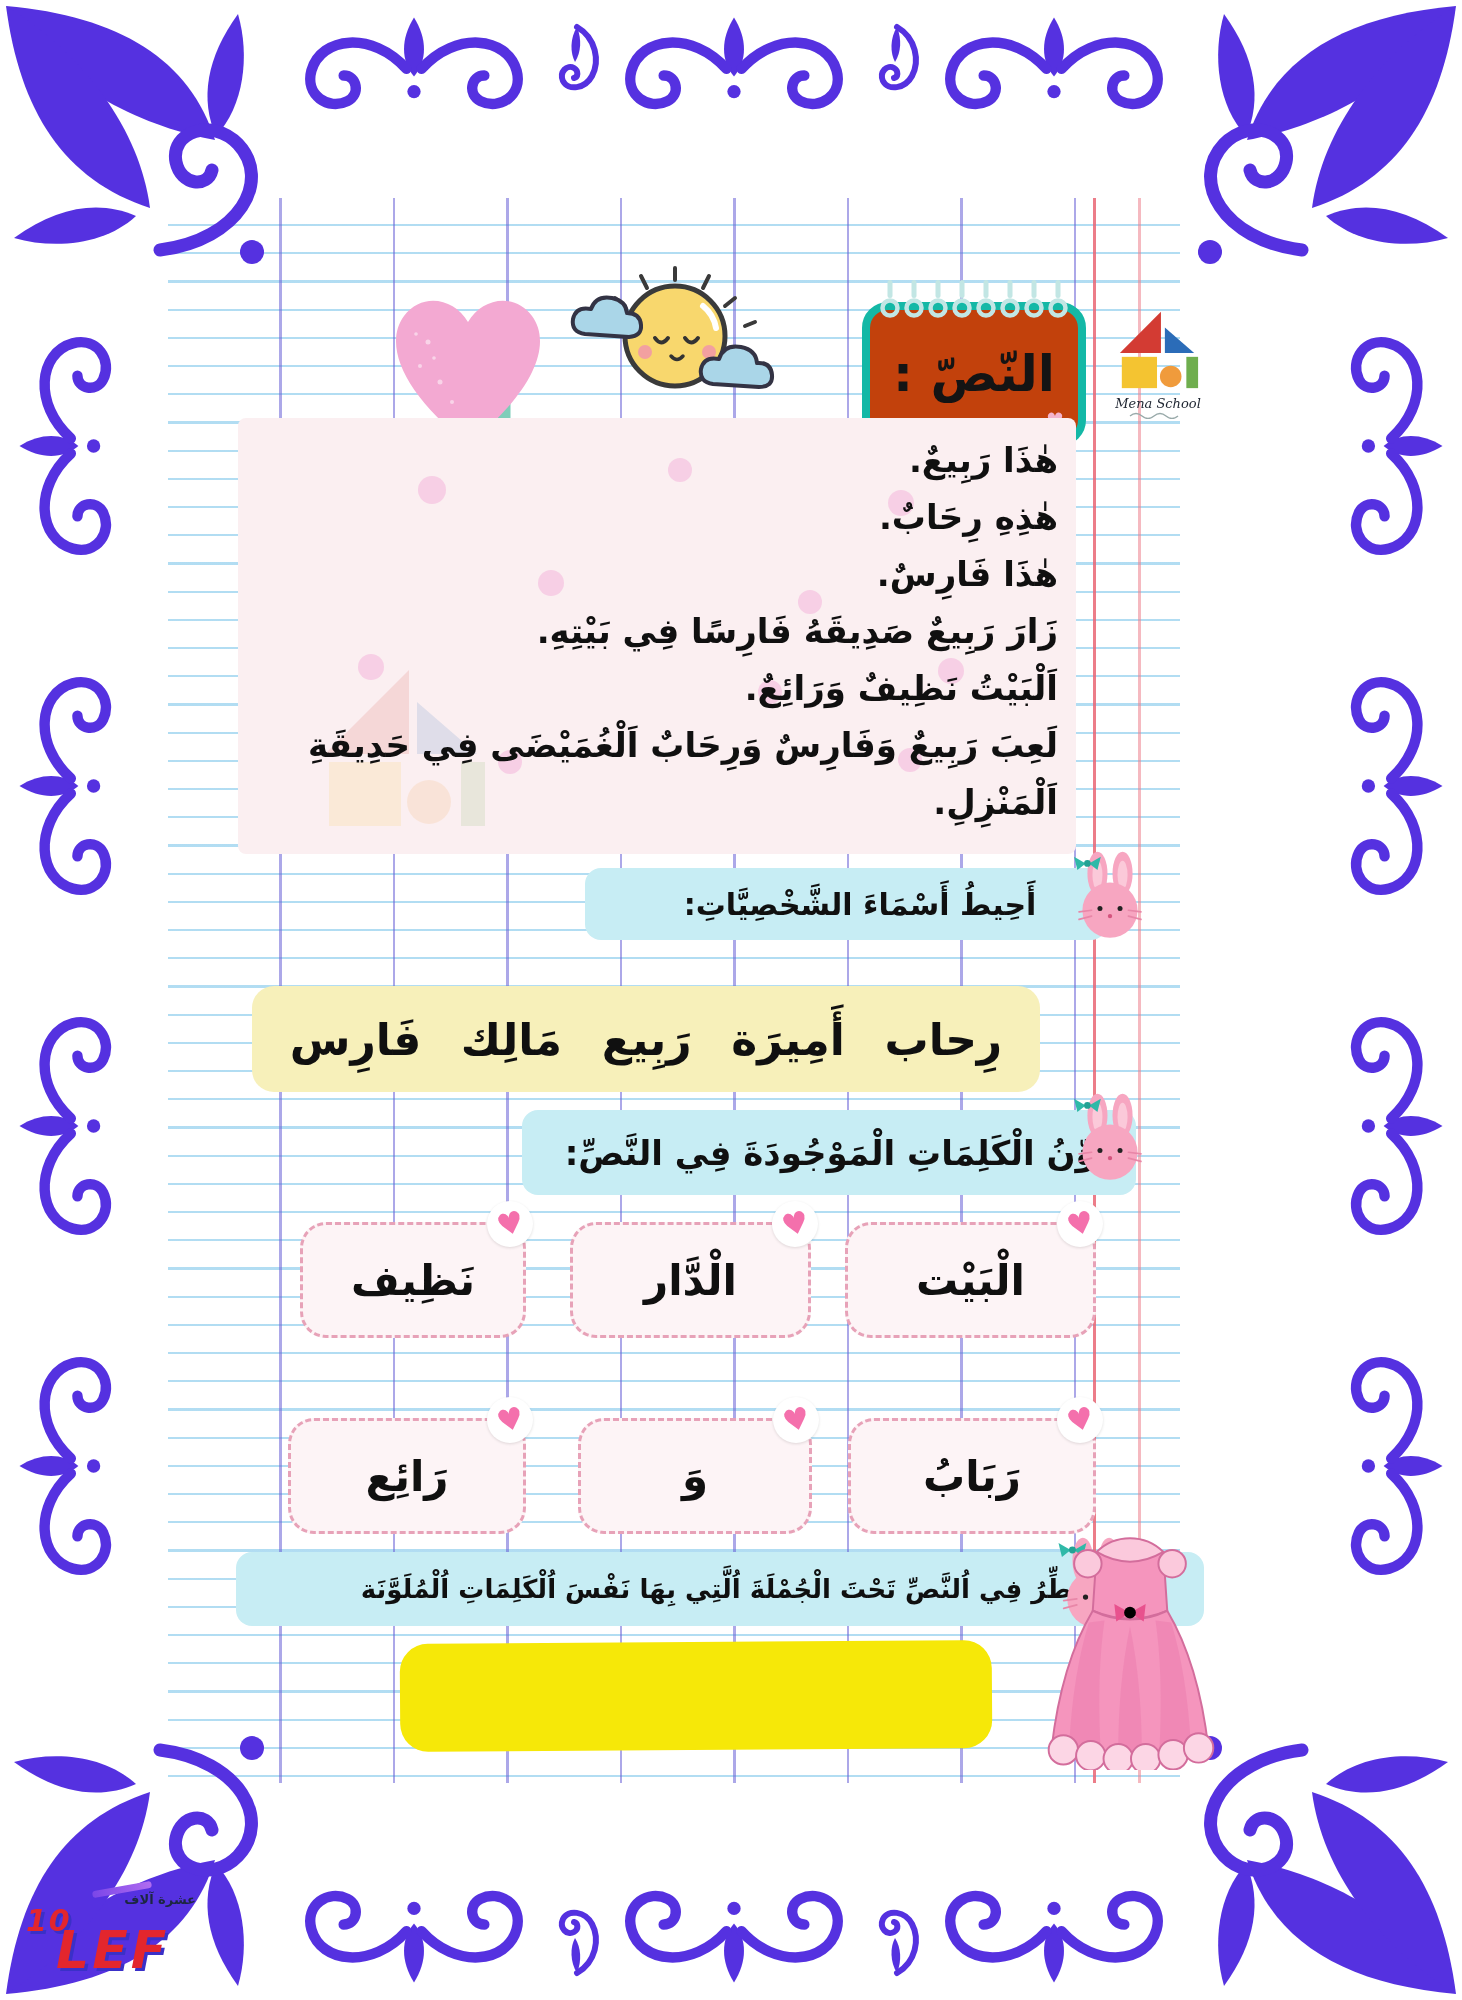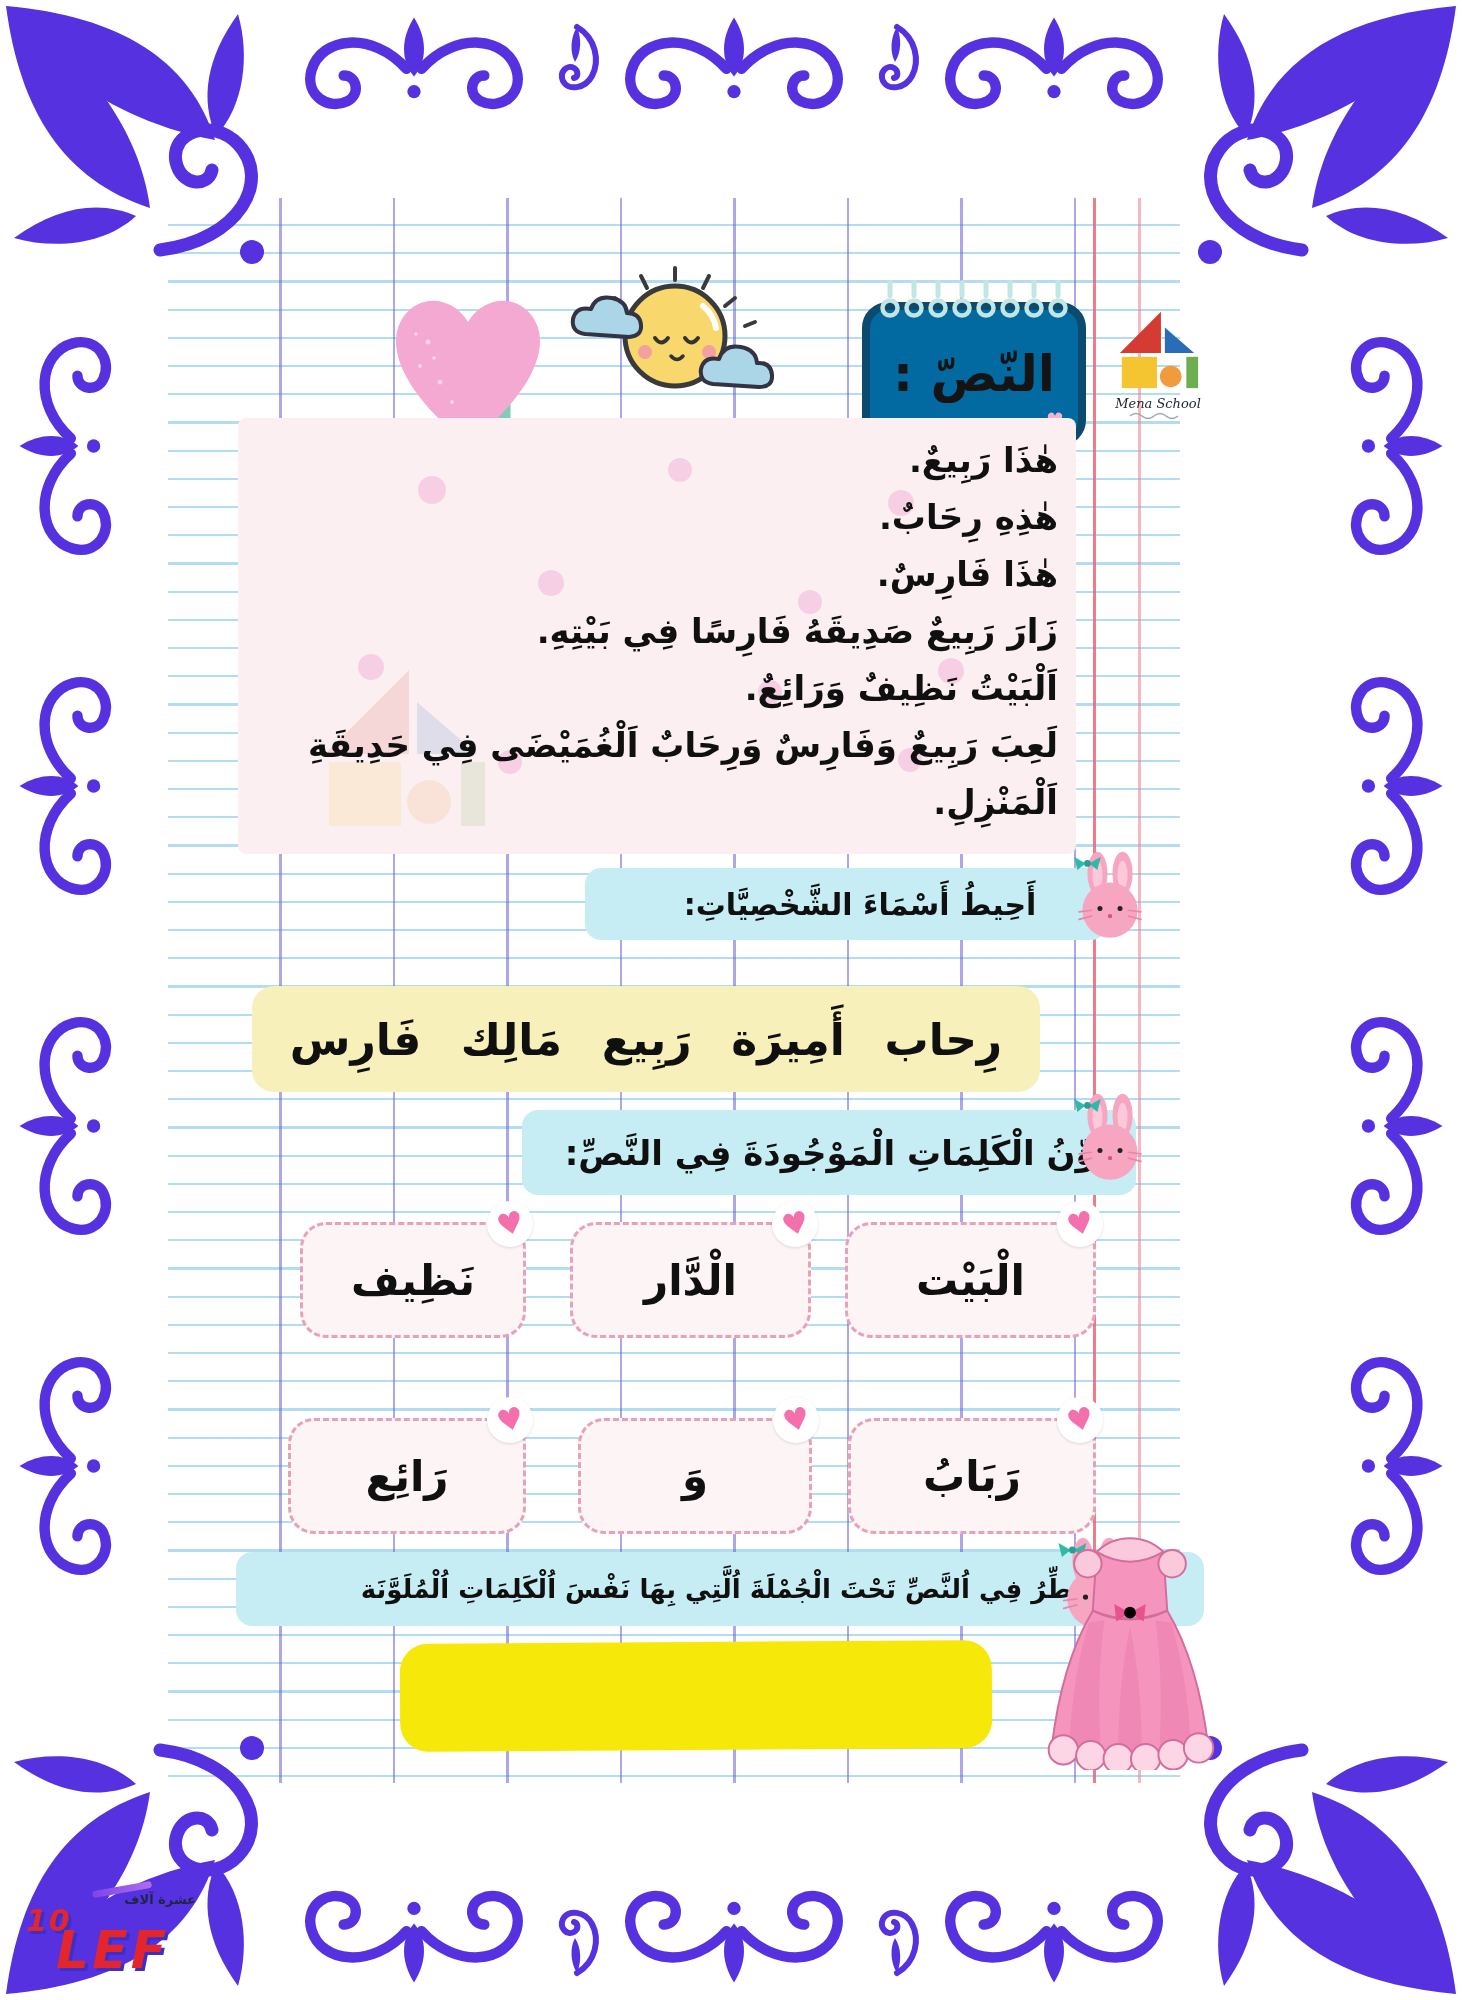--- a/index.html
+++ b/index.html
@@ -11,22 +11,22 @@
   
   .paper{left:168px;top:198px;width:1012px;height:1585px;
     background:
       repeating-linear-gradient(to right, rgba(104,96,214,0) 0 111px, rgba(104,96,214,.55) 111px 113.5px),
       repeating-linear-gradient(to bottom, rgba(126,198,234,0) 0 26px, rgba(126,198,234,.6) 26px 28.2px),
       #ffffff;}
   .redline{top:0;height:100%;width:3px;background:rgba(233,102,116,.85);}
   .redline.soft{background:rgba(236,128,140,.55);}
 
   
-  .title-box{left:862px;top:302px;width:208px;height:128px;background:#0369a1;
-    border:8px solid #0c4a6e;border-radius:26px;display:flex;align-items:center;justify-content:center;}
+  .title-box{left:862px;top:302px;width:208px;height:128px;background:#c2410c;
+    border:8px solid #14b8a6;border-radius:26px;display:flex;align-items:center;justify-content:center;}
   .title-box .t{font-size:50px;font-weight:bold;color:#141414;direction:rtl;}
   .tiny-heart{right:14px;bottom:6px;color:#f3b4cd;font-size:20px;}
 
   
   .story-box{left:238px;top:418px;width:838px;height:436px;background:#fbeff1;border-radius:8px;}
   .dot{border-radius:50%;background:#f6cbe3;opacity:.9;}
   .story-text{right:18px;top:14px;left:14px;direction:rtl;text-align:right;
     font-weight:bold;color:#101010;font-size:34px;}
   .story-text div{line-height:57px;white-space:nowrap;}
 

